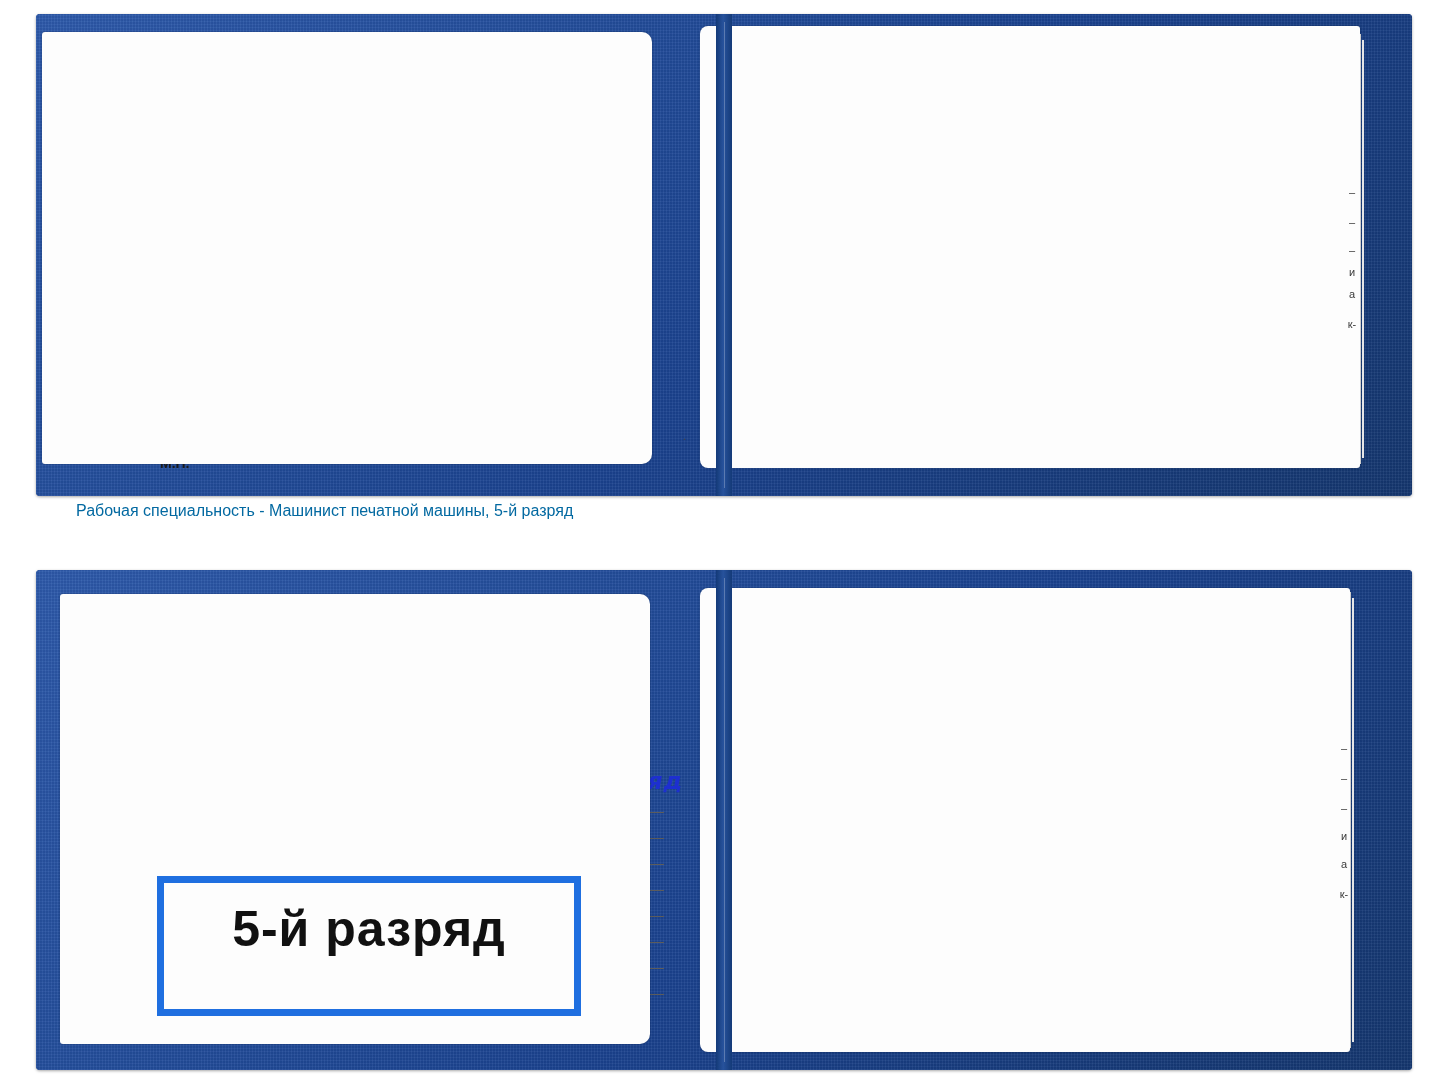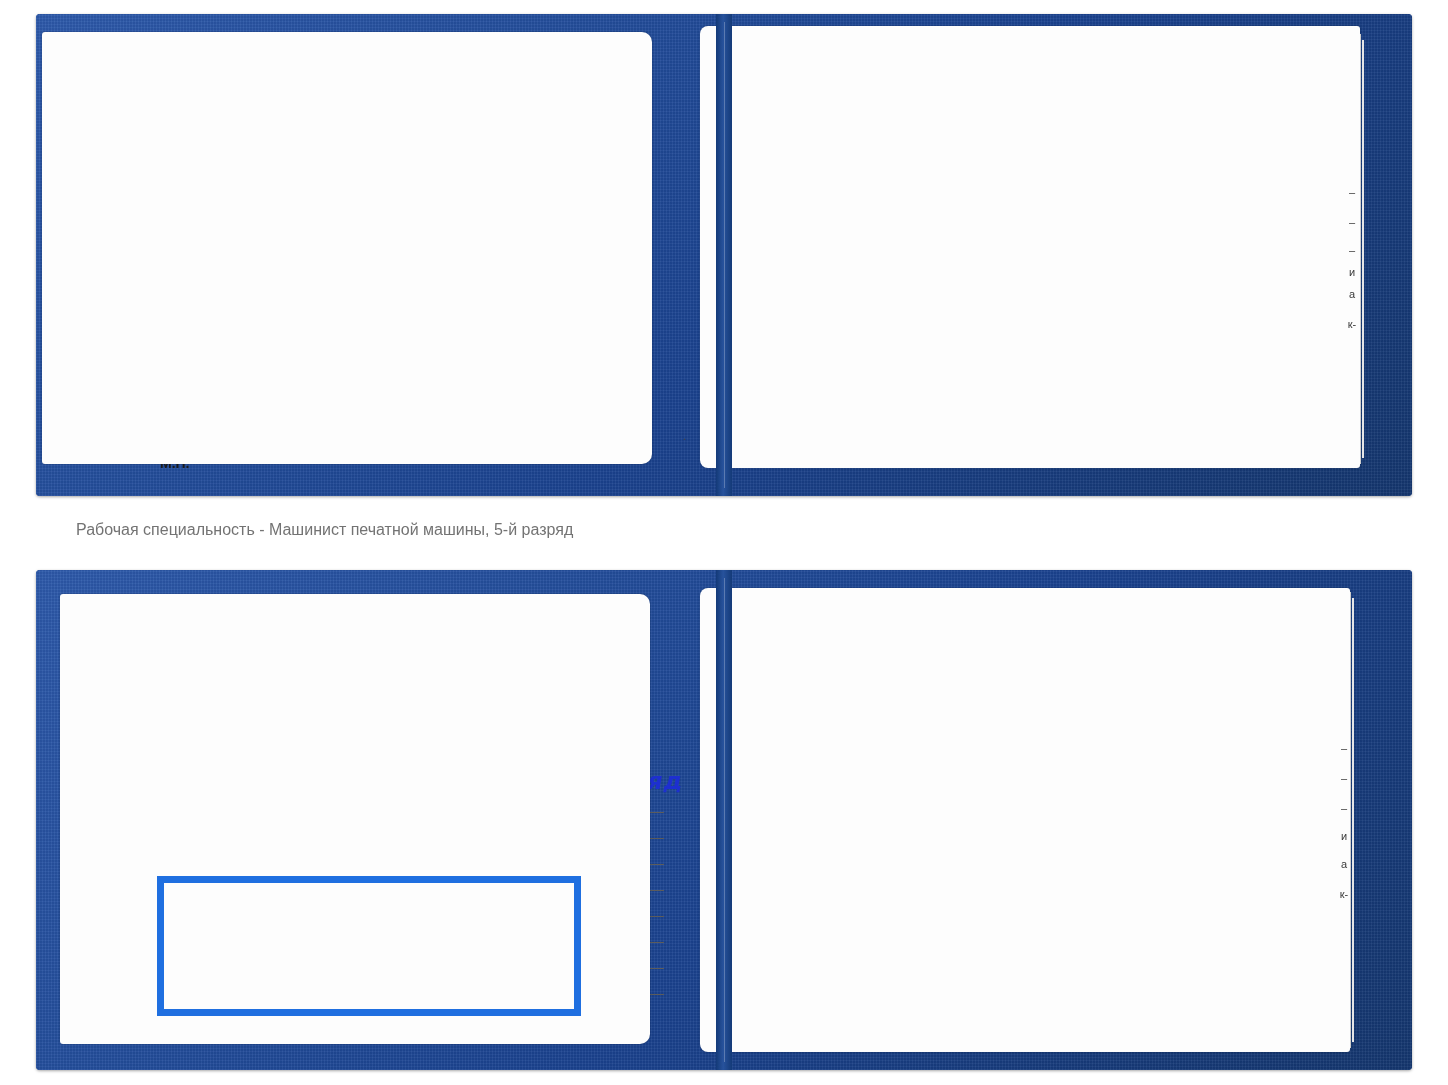--- a/index.html
+++ b/index.html
@@ -123,23 +123,23 @@
     text-align: center;
     font-size: 50px;
     font-weight: bold;
     color: #111;
     z-index: 7;
     letter-spacing: 1px;
   }
 
   .caption {
     position: absolute;
-    left: 76px; top: 521px;
+    left: 76px; top: 502px;
     font-size: 16px;
-    color: #737373;
+    color: #0369a1;
   }
 
   
   .vert-letters {
     position: absolute;
     z-index: 4;
     font-size: 11px;
     color: #3a3a3a;
     line-height: 20px;
     text-align: center;
@@ -248,20 +248,21 @@
   <div class="line dark" style="left:104px; top:916px; width:560px;"></div>
   <div class="line dark" style="left:104px; top:942px; width:560px;"></div>
   <div class="line dark" style="left:104px; top:968px; width:560px;"></div>
 
   <div class="t" style="left:113px; top:968px; font-size:15px;">допускается к</div>
   <div class="t hand-black" style="left:248px; top:965px; font-size:17px;">работе согласно должностным</div>
   <div class="t hand-black" style="left:110px; top:989px; font-size:17px;">(производственным) инструкциям</div>
   <div class="line dark" style="left:104px; top:994px; width:560px;"></div>
 
   <div class="highlight"></div>
+  <div class="highlight-text">5-й разряд</div>
 
   <div class="pagesheet br"></div>
 
   <div class="t" style="left:750px; top:622px; font-size:17px;">Основание: протокол экзаменационной комиссии</div>
 
   <div class="t hand" style="left:874px; top:672px; font-size:19px; color:#17239c;">№</div>
   <div class="t hand" style="left:903px; top:670px; font-size:20px;">005737-20</div>
   <div class="line dark" style="left:868px; top:698px; width:190px;"></div>
 
   <div class="t" style="left:900px; top:730px; font-size:16px;">от</div>

